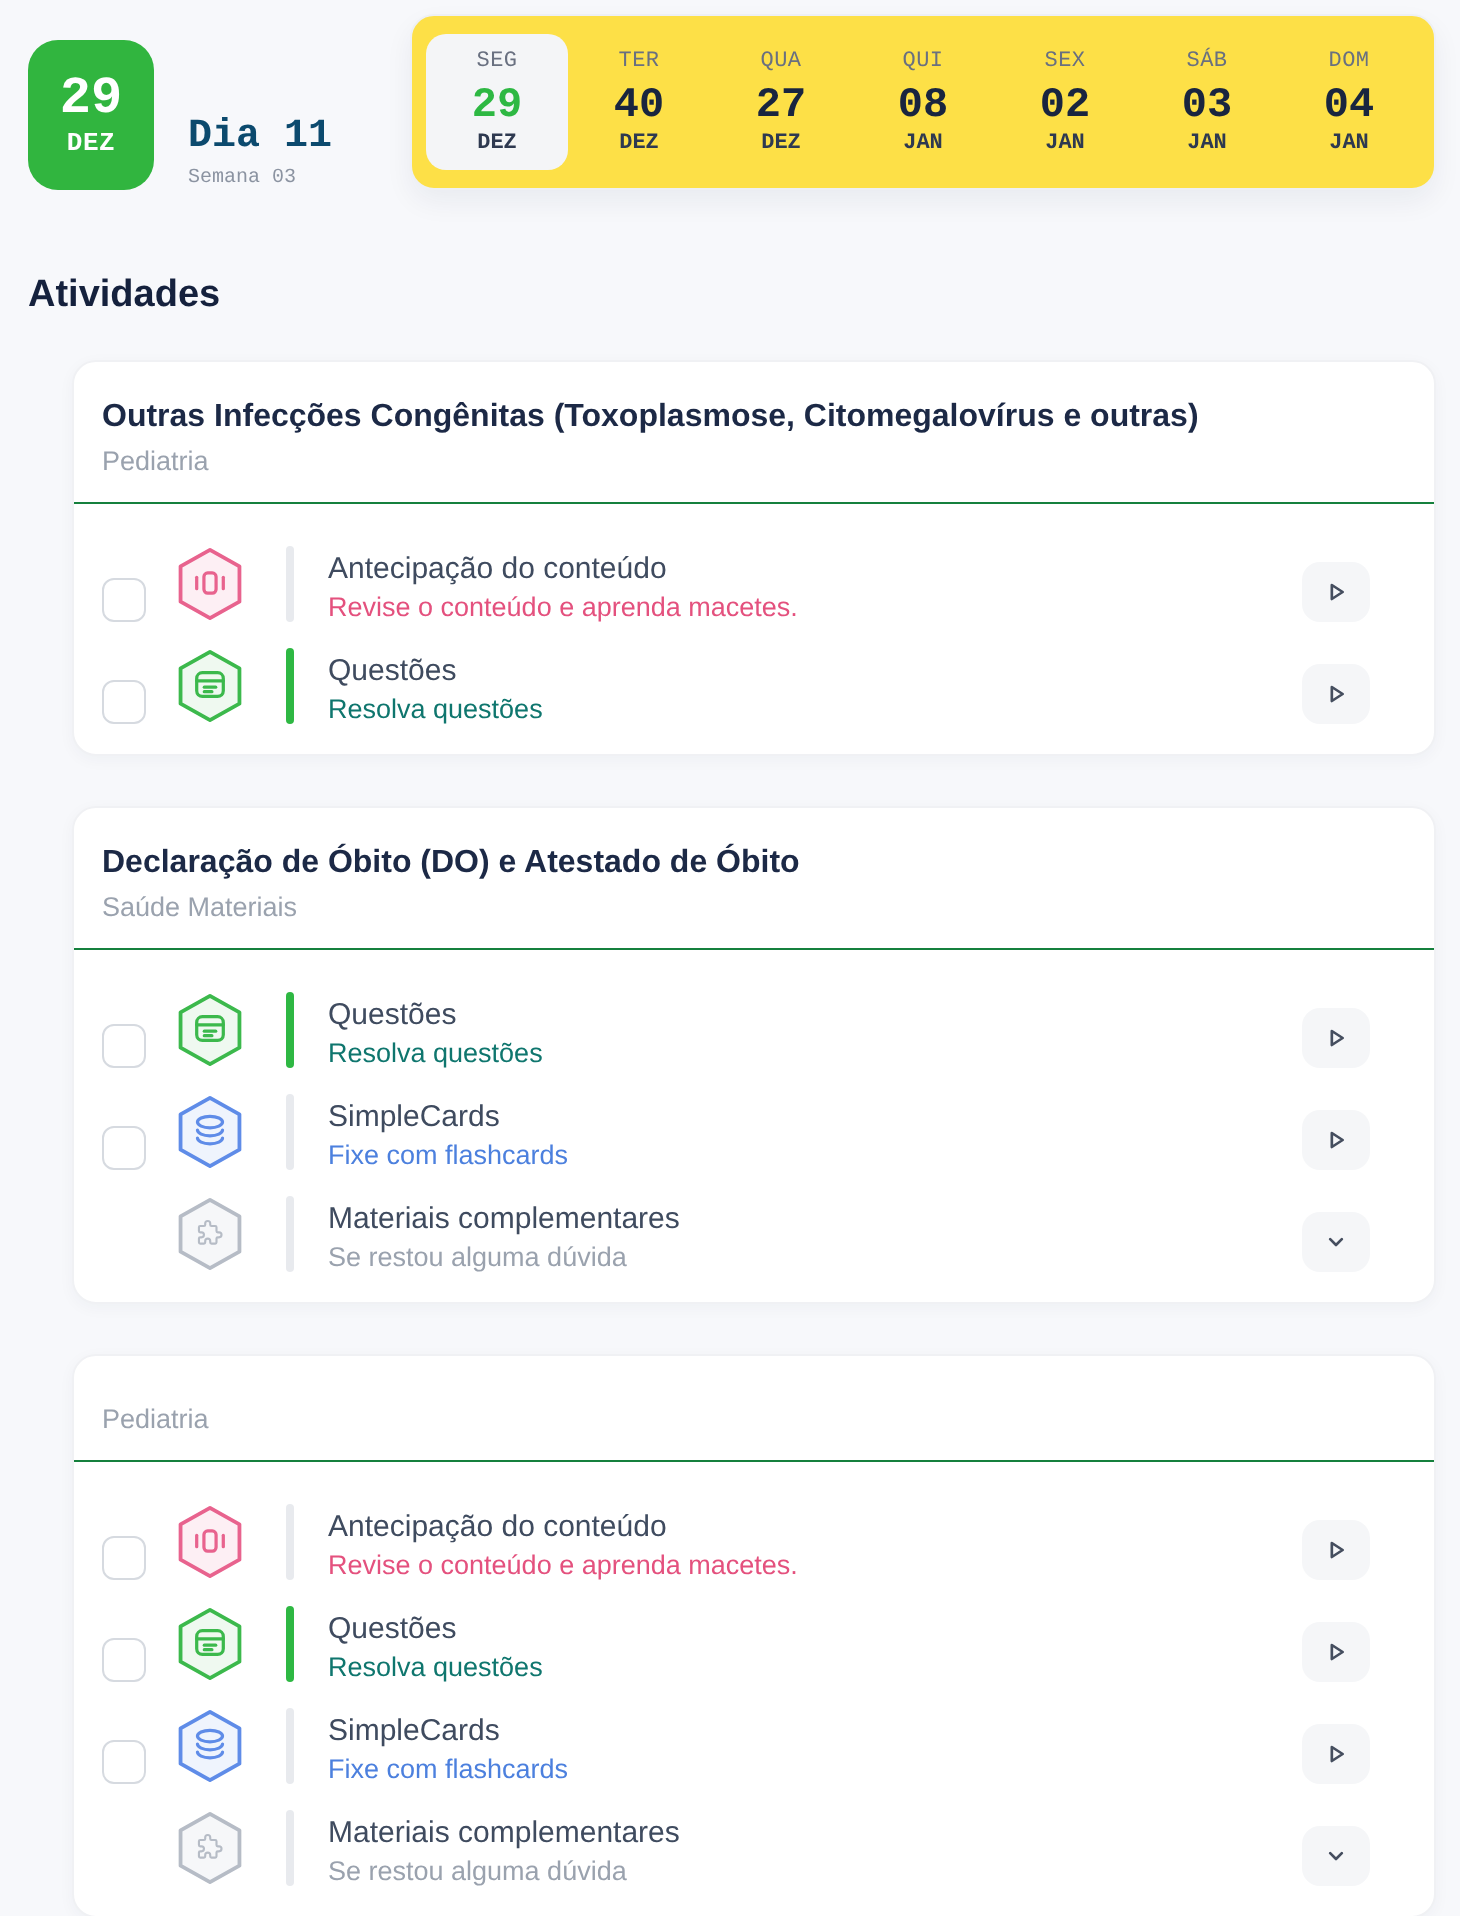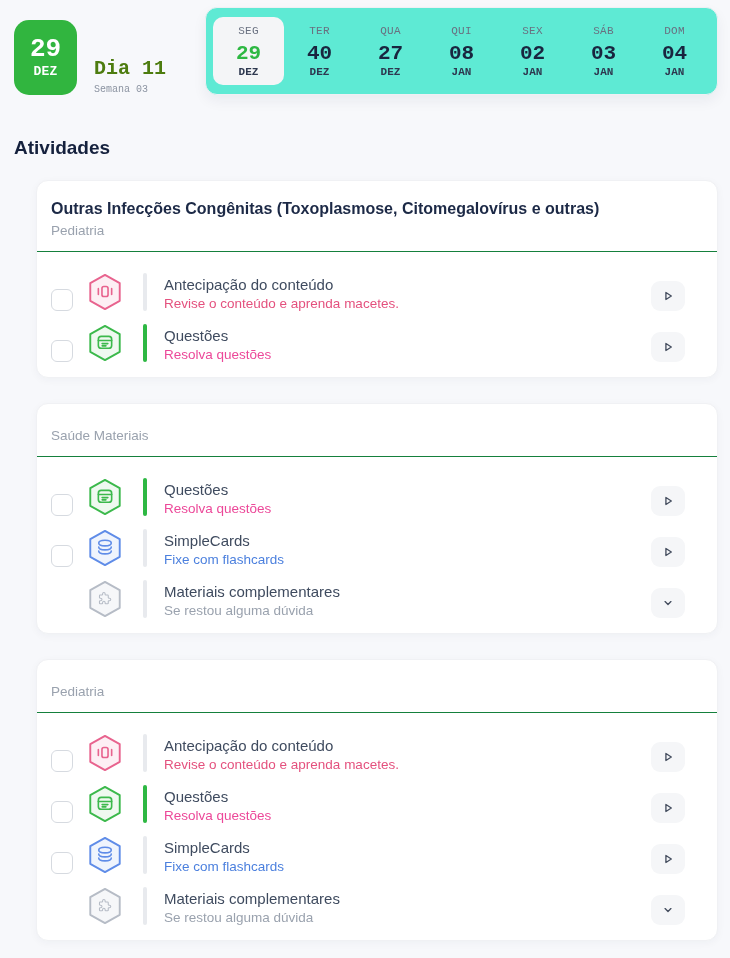--- a/index.html
+++ b/index.html
@@ -15,26 +15,26 @@
   .topbar { display: flex; align-items: flex-end; padding: 17px 12px 0 14px; font-family: Liberation Mono, monospace; }
   .date-badge {
     width: 63px; height: 75px; border-radius: 15px;
     background: #31b53f; color: #fff;
     display: flex; flex-direction: column; align-items: center; justify-content: center;
     flex: 0 0 auto;
   }
   .date-badge .d { font-size: 26px; font-weight: 700; line-height: 1.05; }
   .date-badge .m { font-size: 13px; font-weight: 600; letter-spacing: .02em; }
   .day-info { margin-left: 17px; padding-top: 12px; }
-  .day-info .t { font-size: 20px; font-weight: 700; color: #4d7c0f; }
+  .day-info .t { font-size: 20px; font-weight: 700; color: #0c4a6e; }
   .day-info .s { font-size: 10px; color: #8b93a1; margin-top: 4px; }
 
   .week-card {
     margin-left: auto; margin-top: -10px;
-    width: 513px; background: #5eead4;
+    width: 513px; background: #fde047;
     border: 1px solid #eef0f4; border-radius: 12px;
     box-shadow: 0 6px 14px rgba(25,40,70,.06);
     padding: 9px 7px; display: flex;
   }
   .day-col {
     flex: 1 1 0; text-align: center; padding: 8px 0 7px;
     border-radius: 10px; cursor: pointer;
   }
   .day-col.active { background: #f4f5f7; }
   .day-col .dow { font-size: 11px; color: #697080; letter-spacing: .02em; }
@@ -78,21 +78,21 @@
   .hex-gray .hx { fill: #f6f7f9; stroke: #b6bcc6; } .hex-gray .gl { stroke: #b6bcc6; }
 
   .bar { margin-left: 20px; width: 4px; height: 38px; border-radius: 2px; flex: 0 0 auto; }
   .bar-green { background: #2eb843; }
   .bar-gray { background: #e8eaee; }
 
   .texts { margin-left: 17px; }
   .row-title { font-size: 15px; font-weight: 500; color: #3f4b5f; }
   .row-sub { font-size: 13.5px; margin-top: 3px; }
   .sub-pink { color: #e4517e; }
-  .sub-green { color: #ec4899; }
+  .sub-green { color: #0f766e; }
   .sub-blue { color: #4c80de; }
   .sub-gray { color: #9aa2ae; }
 
   .action {
     margin-left: auto; margin-right: 18px;
     width: 34px; height: 30px; border-radius: 9px;
     background: #f5f6f8; border: none; cursor: pointer;
     display: flex; align-items: center; justify-content: center;
     flex: 0 0 auto;
   }
@@ -200,20 +200,21 @@
             <button class="action">
               <span style="display:contents"><svg viewBox="0 0 24 24">
                   <path d="M9.5 7.8 L16 12 L9.5 16.2 Z"></path>
                 </svg></span>
             </button>
           </div>
         </div>
       </section>
       <section class="card">
         <div class="card-header">
+          <h3 class="card-title">Declaração de Óbito (DO) e Atestado de Óbito</h3>
           <div class="card-sub">Saúde Materiais</div>
         </div>
         <div class="card-body">
           <div class="row">
             <span class="cb"></span>
             <span class="hex hex-green">
               <svg viewBox="0 0 36 40">
                 <path class="hx" d="M18 2 L33.5 10.7 V29.3 L18 38 L2.5 29.3 V10.7 Z"></path>
                 <rect class="gl" x="11" y="13" width="14" height="12.5" rx="3"></rect>
                 <path class="gl" d="M11 17.3 H25"></path>

